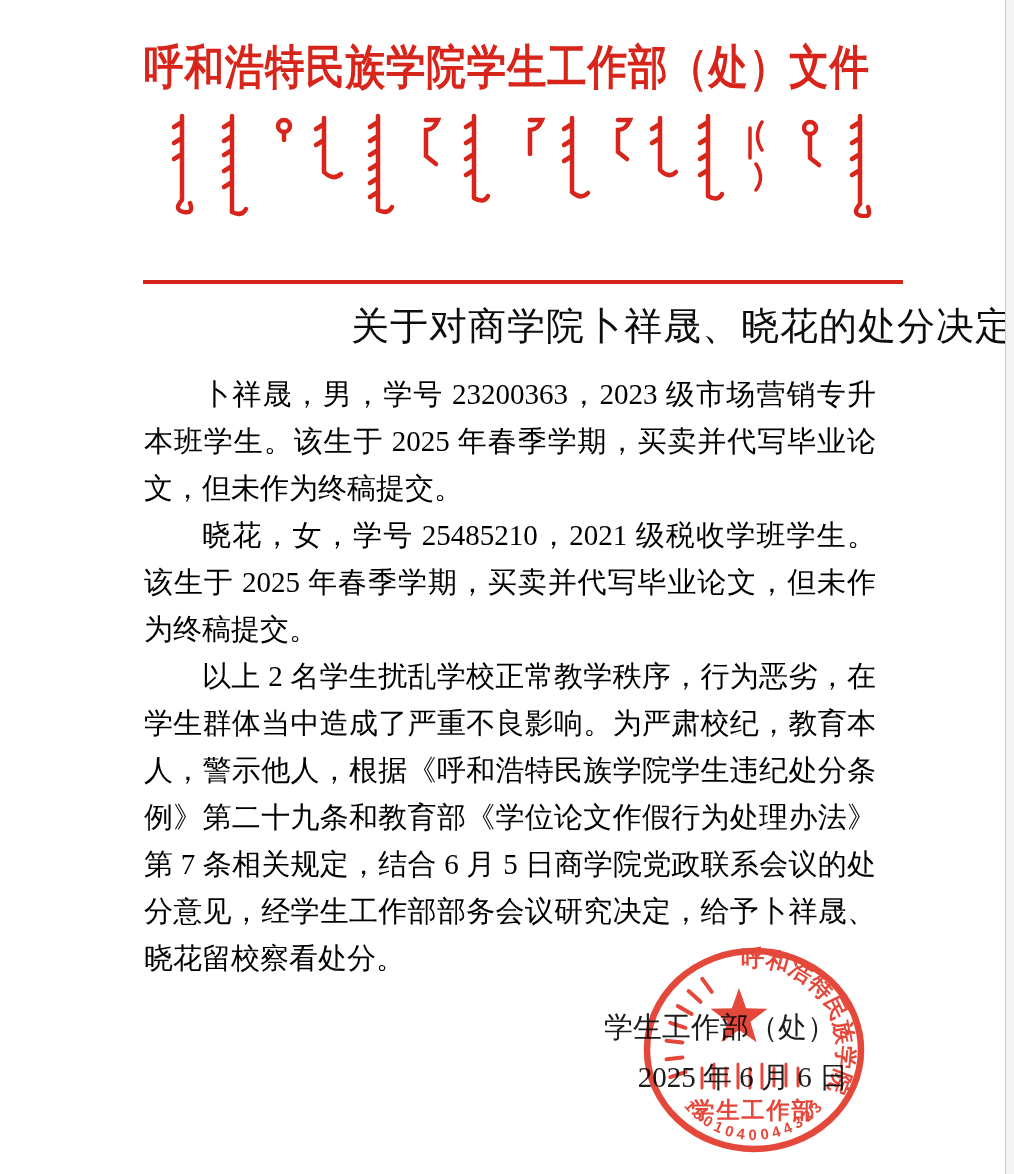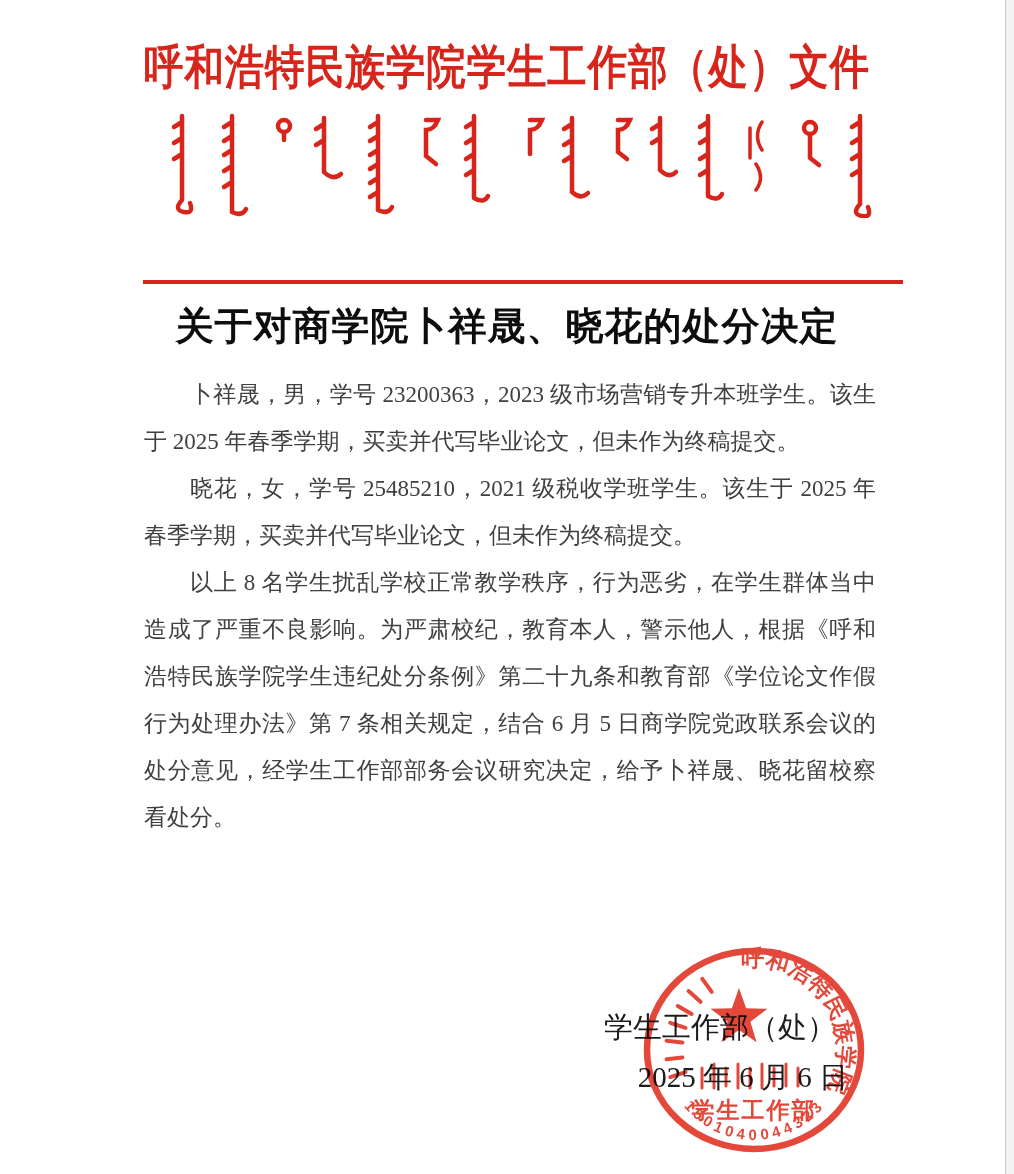--- a/index.html
+++ b/index.html
@@ -12,26 +12,26 @@
   .org-title{
     position:absolute;top:36px;left:0;width:100%;
     text-align:center;font-size:47px;font-weight:bold;color:#d8251b;
     transform:scaleX(.84);transform-origin:center;
     white-space:nowrap;letter-spacing:1px;
   }
   .mongolian-band{position:absolute;top:112px;left:168px;}
   .red-rule{position:absolute;top:280px;left:143px;width:760px;height:4px;background:#d8251b;}
   .doc-title{
     position:absolute;top:301px;left:0;width:100%;margin:0;
-    text-align:center;font-size:38px;font-weight:bold;color:#0d0d0d;
+    text-align:right;font-size:38px;font-weight:normal;color:#0d0d0d;
     letter-spacing:1px;
   }
   .body-text{
     position:absolute;top:371px;left:144px;width:732px;
-    font-size:23px;line-height:47px;color:#404040;text-align:justify;
+    font-size:29px;line-height:47px;color:#000000;text-align:justify;
   }
   .body-text p{margin:0;text-indent:2em;}
   .sign-block{
     position:absolute;top:1004px;left:0;width:1014px;
     font-size:29px;color:#1c1c1c;text-align:right;
   }
   .sign-line{padding-right:178px;line-height:47px;}
   .date-line{padding-right:166px;line-height:47px;margin-top:3px;}
   .seal{
     position:absolute;left:636px;top:942px;width:236px;height:216px;
@@ -72,21 +72,21 @@
     </g>
   </svg>
 
   <div class="red-rule"></div>
 
   <h1 class="doc-title">关于对商学院卜祥晟、晓花的处分决定</h1>
 
   <div class="body-text">
     <p>卜祥晟，男，学号 23200363，2023 级市场营销专升本班学生。该生于 2025 年春季学期，买卖并代写毕业论文，但未作为终稿提交。</p>
     <p>晓花，女，学号 25485210，2021 级税收学班学生。该生于 2025 年春季学期，买卖并代写毕业论文，但未作为终稿提交。</p>
-    <p>以上 8 名学生扰乱学校正常教学秩序，行为恶劣，在学生群体当中造成了严重不良影响。为严肃校纪，教育本人，警示他人，根据《呼和浩特民族学院学生违纪处分条例》第二十九条和教育部《学位论文作假行为处理办法》第 7 条相关规定，结合 6 月 5 日商学院党政联系会议的处分意见，经学生工作部部务会议研究决定，给予卜祥晟、晓花留校察看处分。</p>
+    <p>以上 2 名学生扰乱学校正常教学秩序，行为恶劣，在学生群体当中造成了严重不良影响。为严肃校纪，教育本人，警示他人，根据《呼和浩特民族学院学生违纪处分条例》第二十九条和教育部《学位论文作假行为处理办法》第 7 条相关规定，结合 6 月 5 日商学院党政联系会议的处分意见，经学生工作部部务会议研究决定，给予卜祥晟、晓花留校察看处分。</p>
   </div>
 
   <div class="sign-block">
     <div class="sign-line">学生工作部（处）</div>
     <div class="date-line">2025 年 6 月 6 日</div>
   </div>
 
   <svg class="seal" width="236" height="216" viewBox="-118 -108 236 216">
     <defs>
       <path id="sealArcTop" d="M -14.6 -82.7 A 84 84 0 0 1 71.2 44.5"></path>

